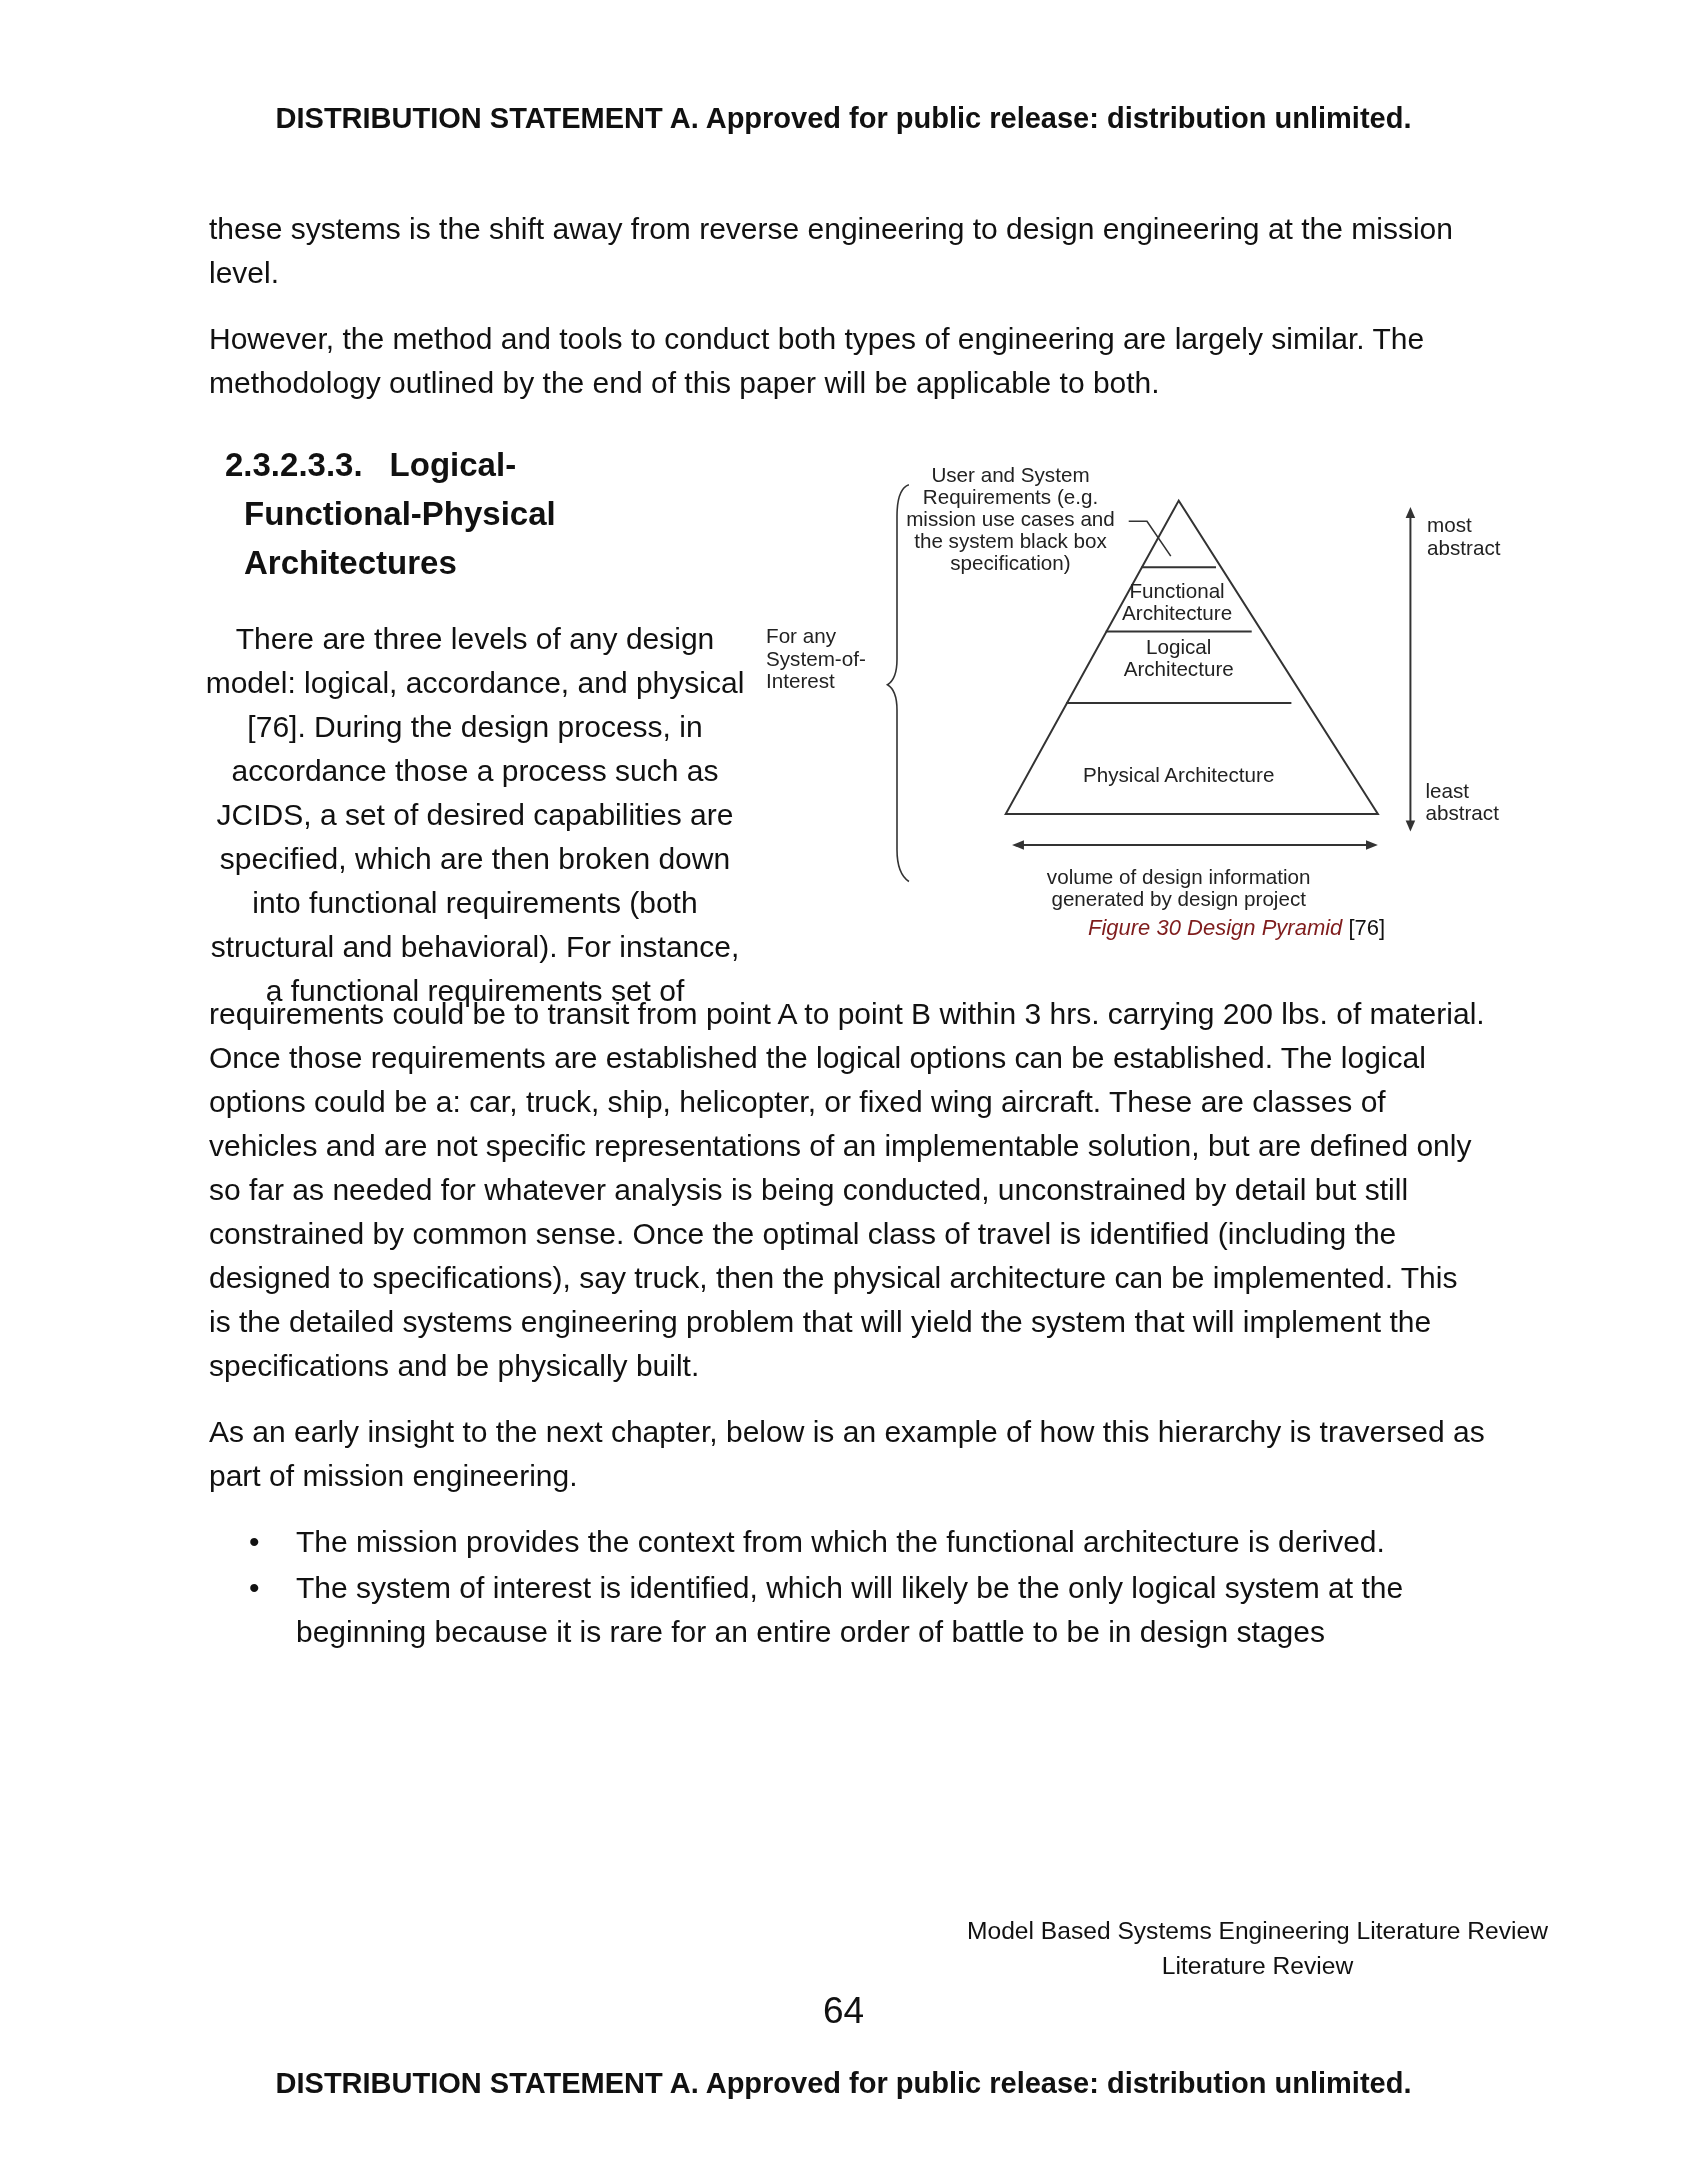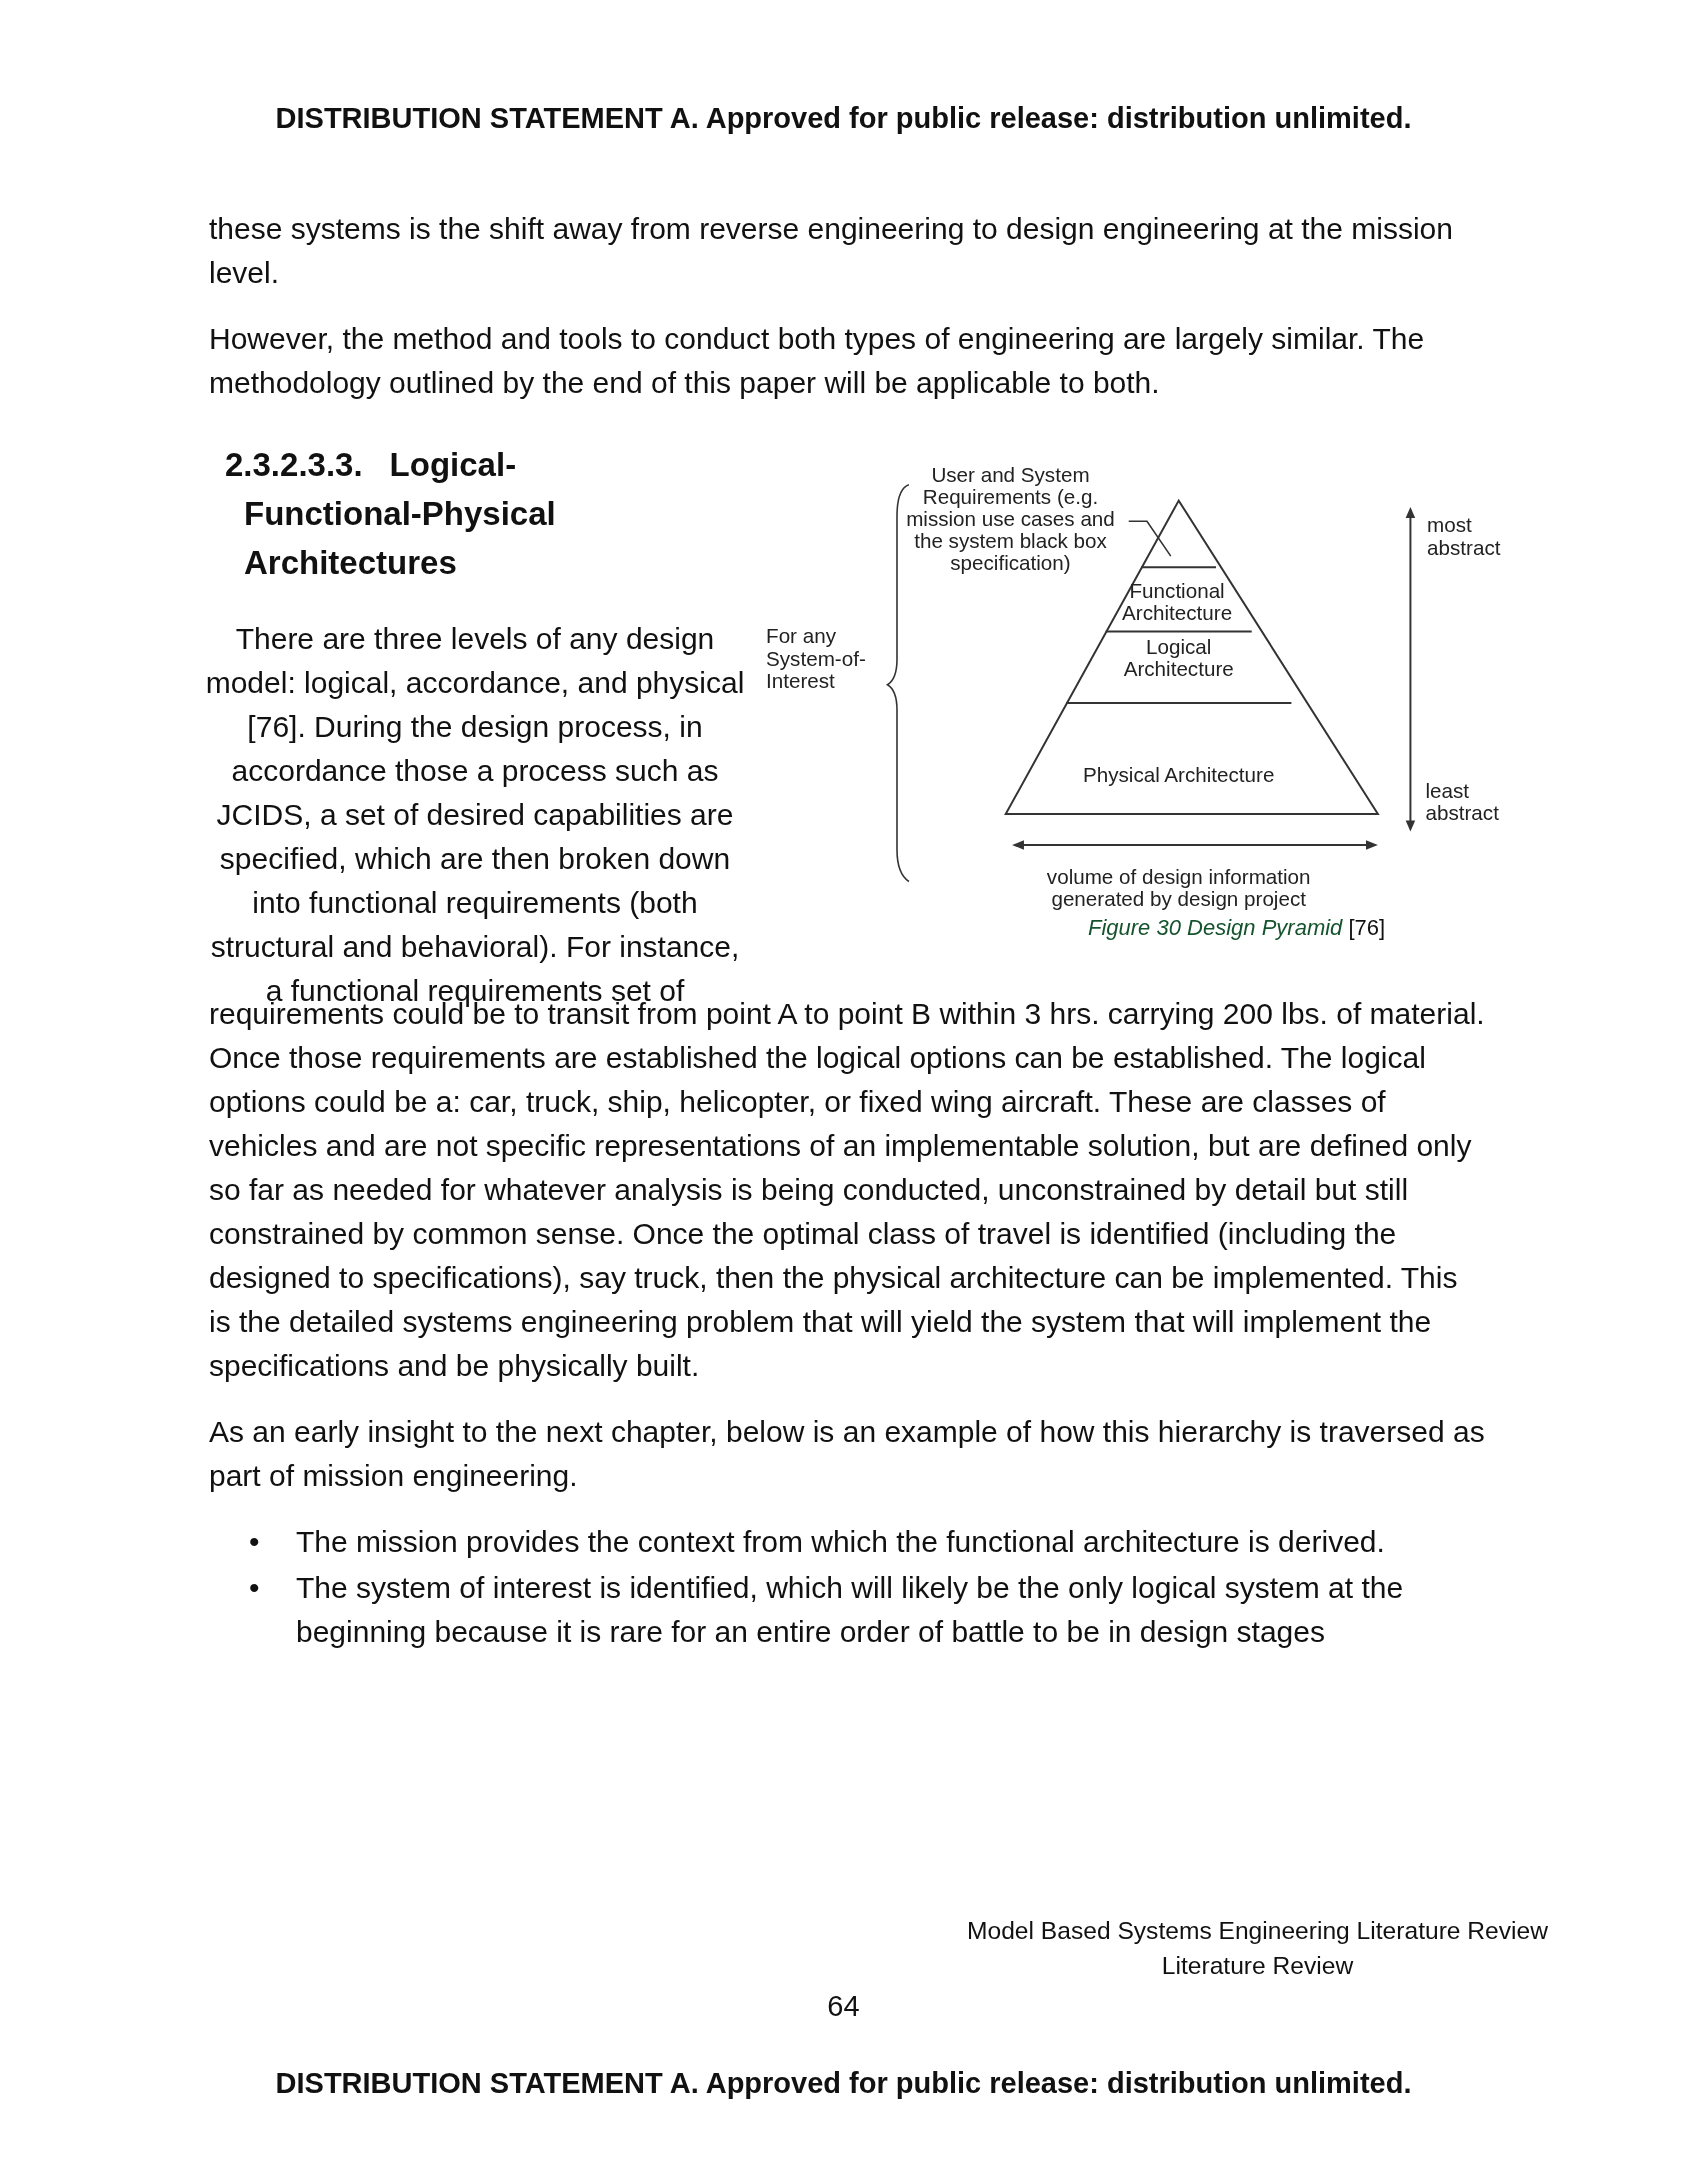--- a/index.html
+++ b/index.html
@@ -5,21 +5,21 @@
   html, body { margin: 0; padding: 0; background: #ffffff; }
   body { width: 1687px; height: 2183px; position: relative; overflow: hidden;
          font-family: "Liberation Sans", sans-serif; color: #111; }
   .abs { position: absolute; }
   .dist { left: 0; width: 1687px; text-align: center; font-weight: bold; font-size: 29px; }
   .body-text { font-size: 30px; line-height: 44px; }
   p { margin: 12px; }
   .heading { font-weight: bold; font-size: 33px; line-height: 49px; margin-left: 28px; }
   .figure-label { font-size: 26px; fill: #222; font-family: "Liberation Sans", sans-serif; }
   .caption { font-size: 22px; }
-  .caption .it { font-style: italic; color: #14532d; }
+  .caption .it { font-style: italic; color: #7f1d1d; }
   ul { margin: 0; padding: 0; list-style: none; }
   .bullet { position: relative; padding-left: 99px; }
   .bullet .dot { position: absolute; left: 52px; top: 0; }
   .footer { font-size: 24.6px; text-align: center; line-height: 35px; }
 </style>
 </head>
 <body>
 
 <div class="abs dist" style="top:102px;">DISTRIBUTION STATEMENT A. Approved for public release: distribution unlimited.</div>
 
@@ -96,16 +96,16 @@
     <li class="bullet"><span class="dot">•</span><span>The mission provides the context from which the functional architecture is derived.</span></li>
     <li class="bullet" style="margin-top:1.6px;"><span class="dot">•</span><span>The system of interest is identified, which will likely be the only logical system at the beginning because it is rare for an entire order of battle to be in design stages</span></li>
   </ul>
 </div>
 
 <div class="abs footer" style="right:139px; top:1913px;">
   <div>Model Based Systems Engineering Literature Review</div>
   <div>Literature Review</div>
 </div>
 
-<div class="abs" style="left:0; width:1687px; top:1990px; text-align:center; font-size:29px;">64</div>
+<div class="abs" style="left:0; width:1687px; top:1990px; text-align:center; font-size:37px;">64</div>
 
 <div class="abs dist" style="top:2067px;">DISTRIBUTION STATEMENT A. Approved for public release: distribution unlimited.</div>
 
 
 </body></html>

